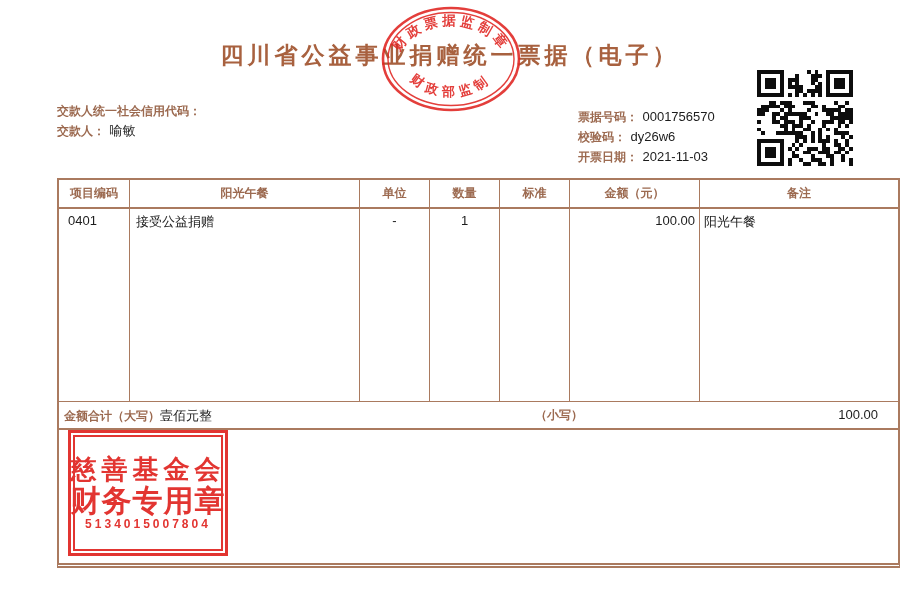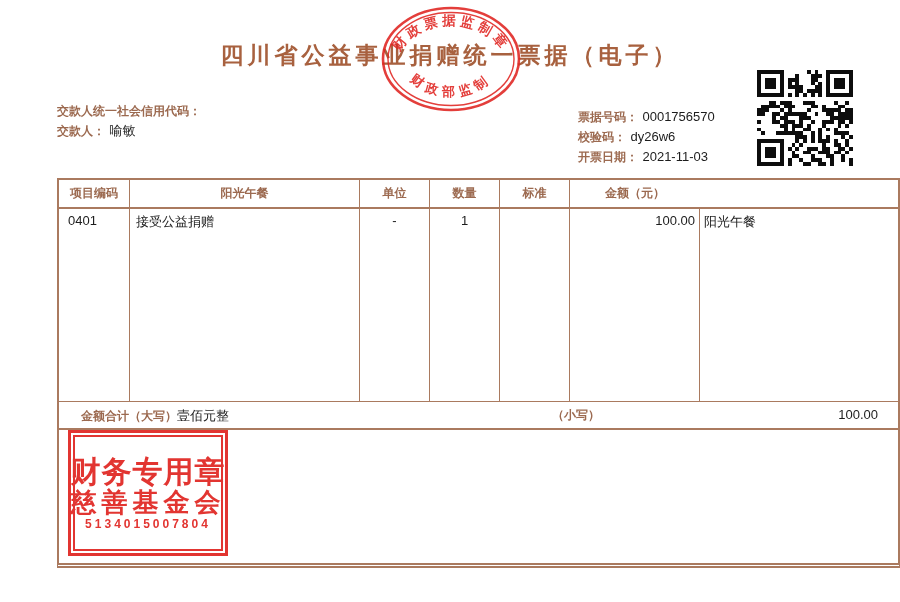--- a/index.html
+++ b/index.html
@@ -37,21 +37,21 @@
   .c0{width:71px;}.c1{width:230px;}.c2{width:70px;}.c3{width:70px;}.c4{width:70px;}
   .c5{width:130px;}.c6{flex:1;}
   .tbody .cell{font-size:13px;color:#1c1c1c;padding-top:4px;}
   .tbody .c0{padding-left:9px;}
   .tbody .c1{padding-left:6px;}
   .tbody .c2,.tbody .c3{text-align:center;}
   .tbody .c5{text-align:right;padding-right:4px;}
   .tbody .c6{padding-left:4px;}
   .total-row{height:28px;line-height:26px;border-bottom:2px solid #aa7a5f;position:relative;
              box-sizing:border-box;white-space:nowrap;}
-  .total-row .lbl{padding-left:22px;}
+  .total-row .lbl{padding-left:5px;}
   .total-xiaoxie{position:absolute;left:471px;top:0;}
   .total-amount{position:absolute;right:20px;top:0;font-size:13px;color:#1c1c1c;}
   .seal-zone{flex:1;position:relative;}
   
   .seal{position:absolute;left:68px;top:430px;width:160px;height:126px;box-sizing:border-box;
         border:3px solid #e02420;padding:2px;z-index:6;opacity:.92;}
   .seal-inner{border:2px solid #e02420;height:100%;box-sizing:border-box;
         display:flex;flex-direction:column;justify-content:center;align-items:center;}
   .seal-line{font-family:"Liberation Serif","DejaVu Serif",serif;font-weight:bold;
         color:#e02420;font-size:26px;line-height:29px;letter-spacing:5px;white-space:nowrap;}
@@ -417,40 +417,41 @@
   </div>
 
   <div class="main-box">
     <div class="trow thead">
       <div class="cell c0">项目编码</div>
       <div class="cell c1">阳光午餐</div>
       <div class="cell c2">单位</div>
       <div class="cell c3">数量</div>
       <div class="cell c4">标准</div>
       <div class="cell c5">金额（元）</div>
+      <div class="cell c6">备注</div>
     </div>
     <div class="trow tbody">
       <div class="cell c0">0401</div>
       <div class="cell c1">接受公益捐赠</div>
       <div class="cell c2">-</div>
       <div class="cell c3">1</div>
       <div class="cell c4"></div>
       <div class="cell c5">100.00</div>
       <div class="cell c6">阳光午餐</div>
     </div>
     <div class="total-row">
       <span class="lbl">金额合计（大写）</span><span class="val">壹佰元整</span>
       <span class="lbl total-xiaoxie">（小写）</span>
       <span class="total-amount">100.00</span>
     </div>
     <div class="seal-zone"></div>
   </div>
 
   <div class="seal">
     <div class="seal-inner">
+      <div class="seal-line">慈善基金会</div>
       <div class="seal-line seal-line3">财务专用章</div>
-      <div class="seal-line">慈善基金会</div>
       <div class="seal-number">5134015007804</div>
     </div>
   </div>
 
 
 </div>
 
 </body></html>

